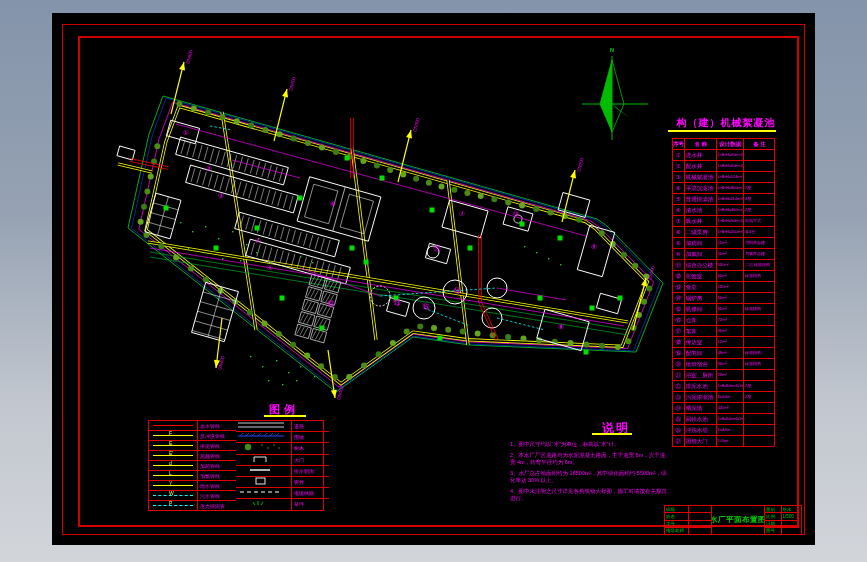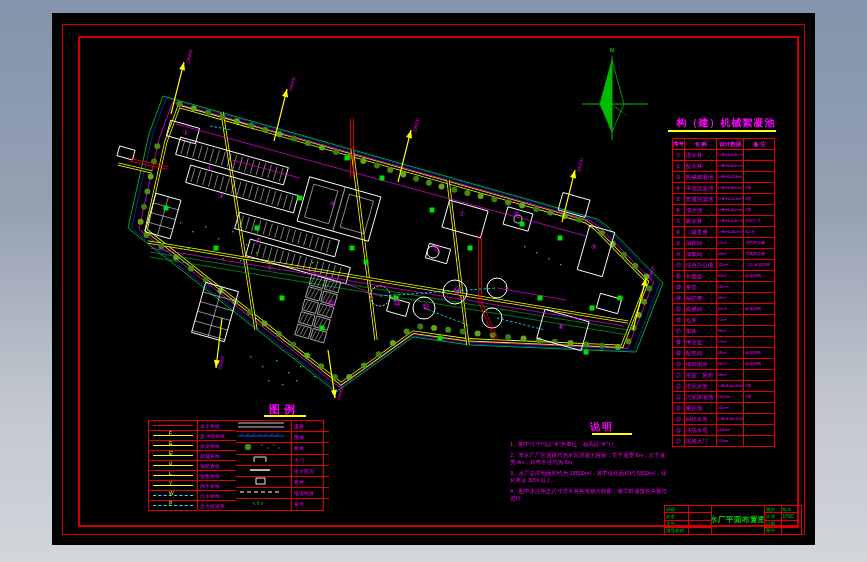--- a/index.html
+++ b/index.html
@@ -32,22 +32,22 @@
     font-size:11px;font-weight:bold;letter-spacing:4px;white-space:nowrap;}
   #lg-underline{position:absolute;left:212px;top:402px;width:42px;height:2px;background:#ffff00;}
   #legend{position:absolute;left:96px;top:407px;width:174px;border:1.5px solid #e00000;display:flex;
     color:#ff00ff;font-size:5px;}
   .lg-col{display:flex;flex-direction:column;}
   .lg-row{display:flex;border-bottom:1px solid #e00000;align-items:center;}
   .lg-row:last-child{border-bottom:none;}
   .lg-sym{border-right:1px solid #e00000;height:100%;display:flex;align-items:center;justify-content:center;position:relative;}
   .lg-lab{padding-left:2px;overflow:hidden;white-space:nowrap;}
   
-  #nt-title{position:absolute;left:538px;top:407px;width:40px;text-align:left;color:#ff00ff;
-    font-size:10px;font-weight:bold;letter-spacing:2px;white-space:nowrap;}
+  #nt-title{position:absolute;left:538px;top:407px;width:40px;text-align:right;color:#ff00ff;
+    font-size:12px;font-weight:bold;letter-spacing:2px;white-space:nowrap;}
   #nt-underline{position:absolute;left:540px;top:420px;width:40px;height:2px;background:#ffff00;}
   #notes{position:absolute;left:458px;top:428px;width:158px;color:#ff00ff;font-size:5.5px;line-height:7.5px;}
   #notes p{margin:0 0 3px 0;}
   
   #tblock{position:absolute;left:612px;top:492px;width:136px;height:28px;border:1.5px solid #e00000;
     display:flex;color:#00cc00;font-size:4.5px;}
   .tb-grid{display:flex;flex-direction:column;}
   .tb-r{display:flex;border-bottom:1px solid #e00000;flex:1;align-items:center;}
   .tb-r:last-child{border-bottom:none;}
   .tb-c{border-right:1px solid #e00000;height:100%;display:flex;align-items:center;padding-left:1px;overflow:hidden;white-space:nowrap;}

